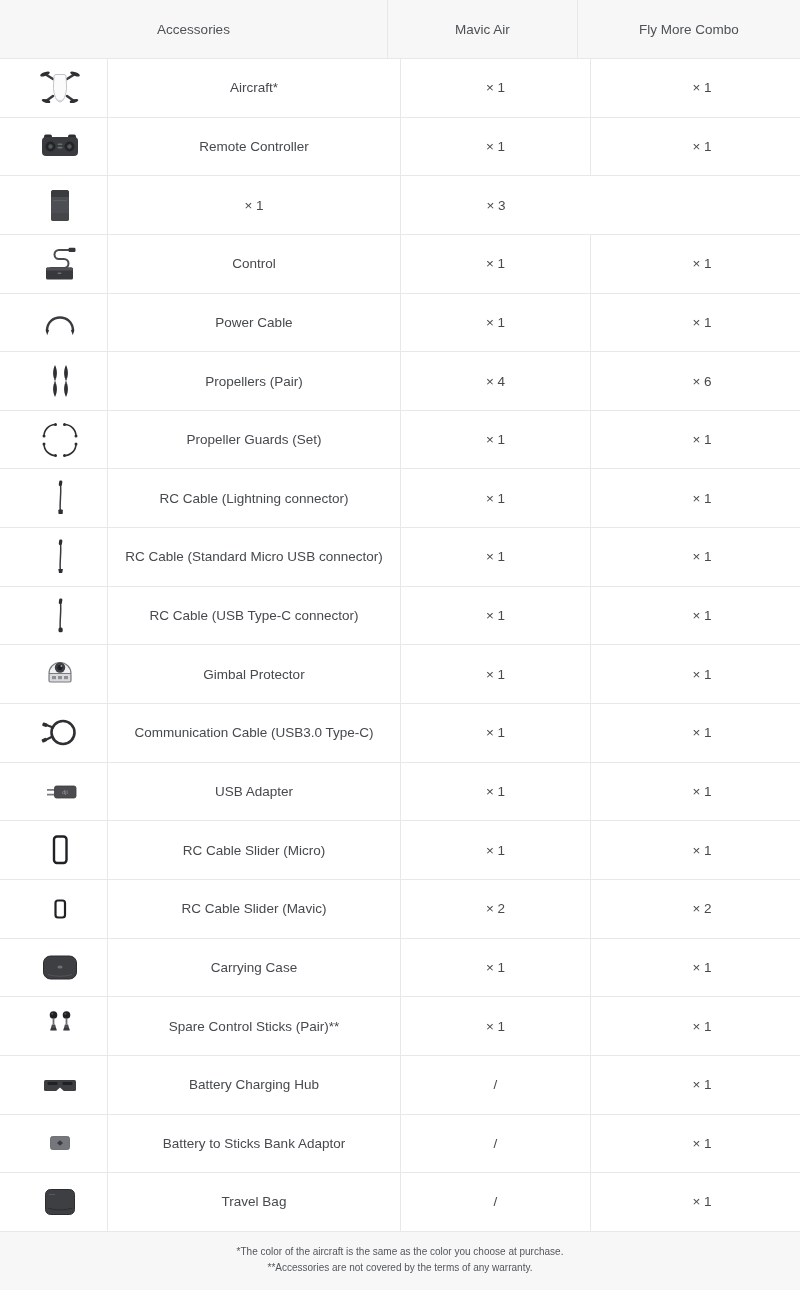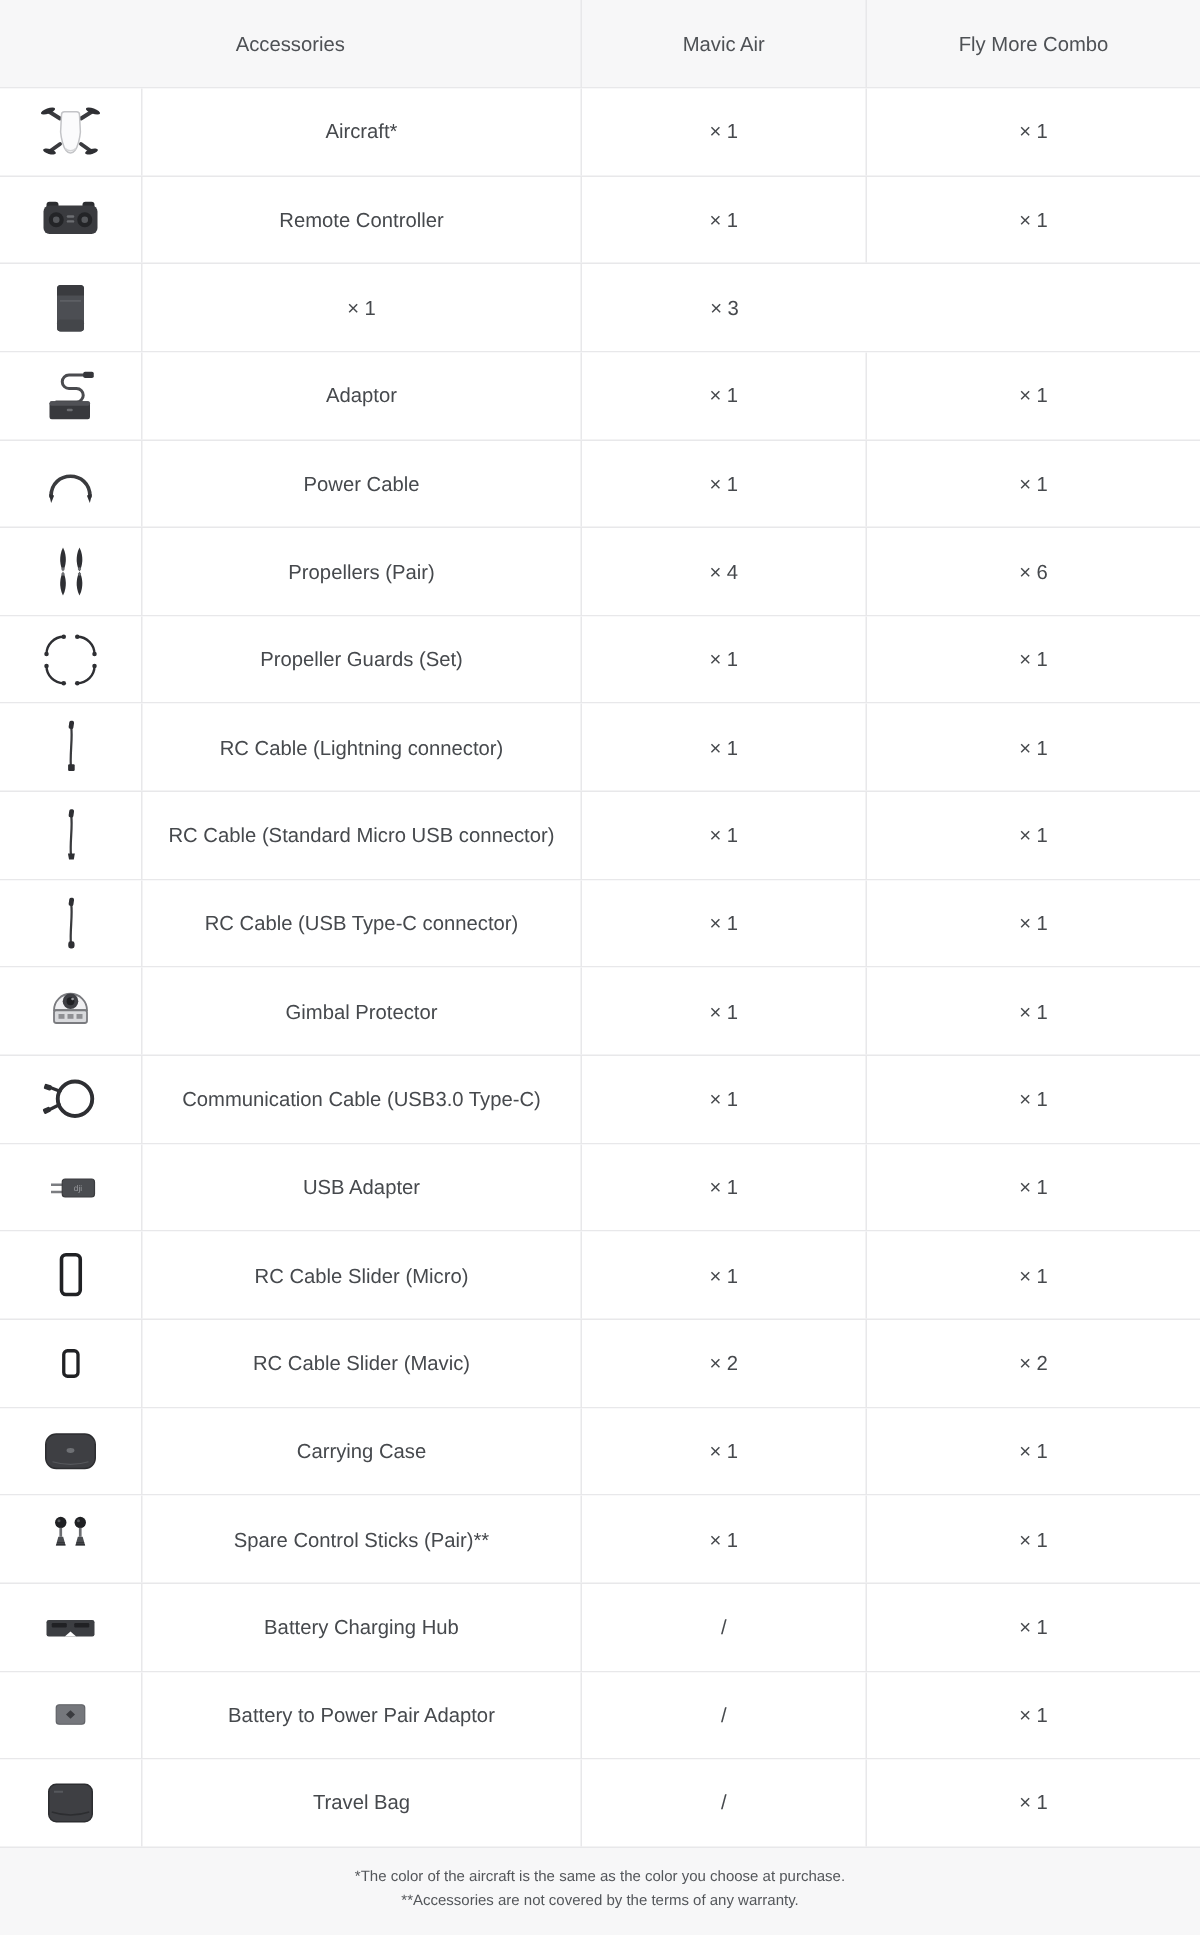--- a/index.html
+++ b/index.html
@@ -26,20 +26,21 @@
   }
   .hcell.last{border-right:none;}
   
   .trow{
     display:grid;
     grid-template-columns:95px 293px 190px 222px;
     height:58.65px;
     border-bottom:1px solid #e8e8ea;
     box-sizing:border-box;
     background:#ffffff;
+    padding-left:13px;
   }
   .cell{
     display:flex;align-items:center;justify-content:center;
     font-size:13.5px;color:#46494d;
     border-right:1px solid #e8e8ea;box-sizing:border-box;
     text-align:center;
   }
   .cell.last{border-right:none;}
   .icon-cell .icon{display:flex;align-items:center;justify-content:center;width:46px;height:46px;}
   .icon-cell svg{display:block;}
@@ -131,21 +132,21 @@
           <span class="icon">
             <svg viewBox="0 0 44 44" width="44" height="44">
               <path d="M32 8 h-11 a4.5 4.5 0 0 0 0 9 h5 a4.5 4.5 0 0 1 0 9 h-14" stroke="#4a4b4f" stroke-width="2" fill="none"></path>
               <rect x="30.5" y="5.8" width="7" height="4.2" rx="1.2" fill="#35363a"></rect>
               <rect x="8" y="25.5" width="27" height="12" rx="1.5" fill="#38393d"></rect>
               <rect x="8" y="25.5" width="27" height="3" rx="1.5" fill="#505156"></rect>
               <rect x="19.5" y="30.5" width="4" height="1.6" rx="0.8" fill="#6c6e72"></rect>
             </svg>
           </span>
         </div>
-        <div class="cell">Adaptor</div>
+        <div class="cell">Control</div>
         <div class="cell">× 1</div>
         <div class="cell last">× 1</div>
       </div>
       <div class="trow">
         <div class="cell icon-cell">
           <span class="icon">
             <svg viewBox="0 0 44 44" width="44" height="44">
               <path d="M9 31 C9 13 35 13 35 31" stroke="#3a3b3e" stroke-width="2.4" fill="none" stroke-linecap="round"></path>
               <path d="M7.7 29.5 l3.4 0.8 -2 5 Z" fill="#2e2f33"></path>
               <path d="M36.3 29.5 l-3.4 0.8 2 5 Z" fill="#2e2f33"></path>
@@ -377,21 +378,21 @@
       </div>
       <div class="trow">
         <div class="cell icon-cell">
           <span class="icon">
             <svg viewBox="0 0 44 44" width="44" height="44">
               <rect x="12.5" y="15.5" width="19" height="13" rx="2" fill="#75777c" stroke="#5f6166" stroke-width="0.8"></rect>
               <path d="M22 19.2 l3 2.8 -3 2.8 -3 -2.8 Z" fill="#3a3b3f"></path>
             </svg>
           </span>
         </div>
-        <div class="cell">Battery to Power Pair Adaptor</div>
+        <div class="cell">Battery to Sticks Bank Adaptor</div>
         <div class="cell">/</div>
         <div class="cell last">× 1</div>
       </div>
       <div class="trow">
         <div class="cell icon-cell">
           <span class="icon">
             <svg viewBox="0 0 44 44" width="44" height="44">
               <rect x="7.5" y="9.5" width="29" height="25" rx="5" fill="#3e3f43" stroke="#2c2d30" stroke-width="1"></rect>
               <path d="M11 14.5 h6" stroke="#56585c" stroke-width="1.2"></path>
               <path d="M9.5 28 q12.5 4 25 0" stroke="#2c2d30" stroke-width="0.9" fill="none"></path>

